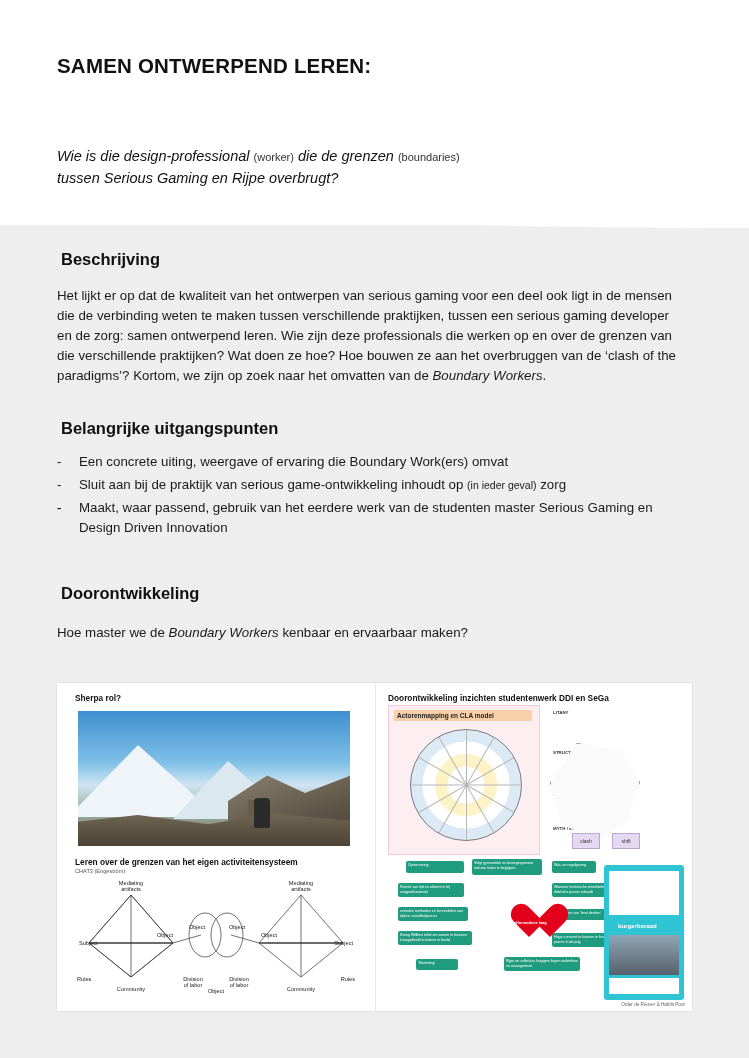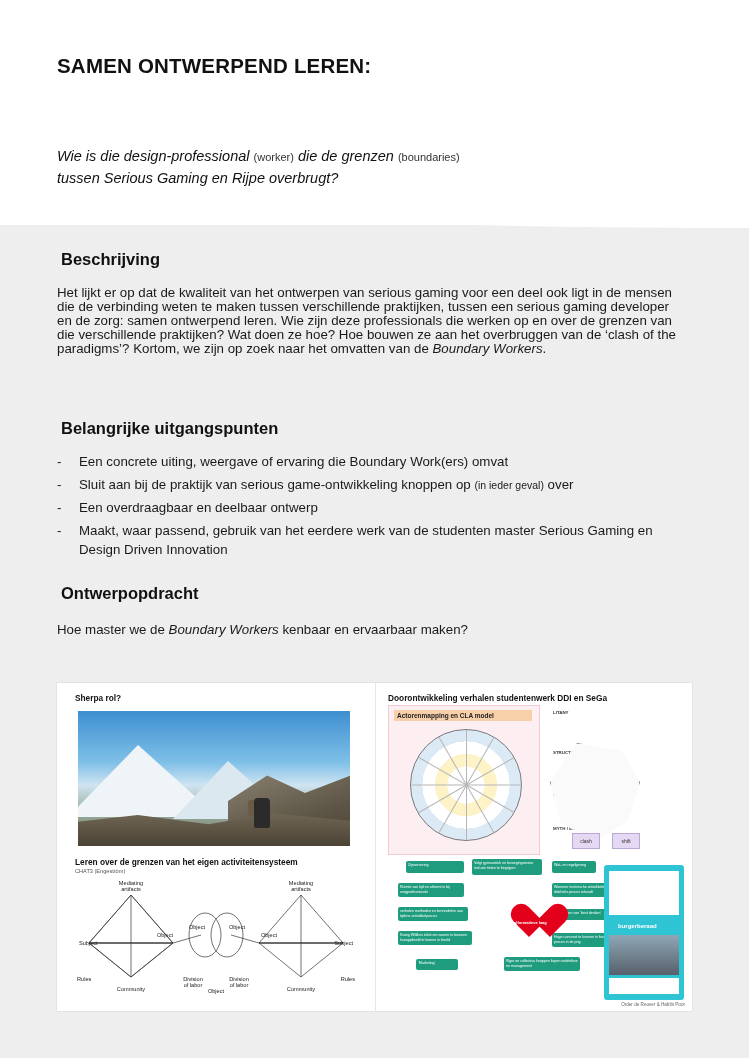--- a/index.html
+++ b/index.html
@@ -109,21 +109,21 @@
   }
   .sec-beschrijving {
     position: absolute;
     left: 57px;
     top: 41px;
     width: 630px;
   }
   .para {
     margin-top: 17px;
     font-size: 13.3px;
-    line-height: 14px;
+    line-height: 20px;
     color: #1a1a1a;
     text-align: left;
   }
   .para .ital { font-style: italic; }
 
   .sec-uitgangspunten {
     position: absolute;
     left: 57px;
     top: 210px;
     width: 640px;
@@ -404,28 +404,28 @@
 
     <div class="sec-beschrijving">
       <h2 class="section-title">Beschrijving</h2>
       <div class="para"><span>Het lijkt er op dat de kwaliteit van het ontwerpen van serious gaming voor een deel ook ligt in de mensen die de verbinding weten te maken tussen verschillende praktijken, tussen een serious gaming developer en de zorg: samen ontwerpend leren. Wie zijn deze professionals die werken op en over de grenzen van die verschillende praktijken? Wat doen ze hoe? Hoe bouwen ze aan het overbruggen van de ‘clash of the paradigms’? Kortom, we zijn op zoek naar het omvatten van de </span><span class="ital">Boundary Workers</span><span>.</span></div>
     </div>
 
     <div class="sec-uitgangspunten">
       <h2 class="section-title">Belangrijke uitgangspunten</h2>
       <ul class="bullets">
         <li><span class="dash">-</span><span>Een concrete uiting, weergave of ervaring die Boundary Work(ers) omvat</span></li>
-        <li><span class="dash">-</span><span>Sluit aan bij de praktijk van serious game-ontwikkeling knoppen op </span><span class="small">(in ieder geval)</span><span> over</span></li>
-        <li><span class="dash">-</span><span>Een overdraagbaar en deelbaar ontwerp</span></li>
+        <li><span class="dash">-</span><span>Sluit aan bij de praktijk van serious game-ontwikkeling inhoudt op </span><span class="small">(in ieder geval)</span><span> zorg</span></li>
+        <li><span class="dash">-</span></li>
         <li><span class="dash">-</span><span>Maakt, waar passend, gebruik van het eerdere werk van de studenten master Serious Gaming en Design Driven Innovation</span></li>
       </ul>
     </div>
 
     <div class="sec-ontwerpopdracht">
-      <h2 class="section-title">Ontwerpopdracht</h2>
+      <h2 class="section-title">Doorontwikkeling</h2>
       <div class="para"><span>Hoe master we de </span><span class="ital">Boundary Workers</span><span> kenbaar en ervaarbaar maken?</span></div>
     </div>
 
     <div class="collage">
 
       <div class="collage-left">
         <div class="cap" style="left:18px; top:10px;">Sherpa rol?</div>
 
         <div class="photo">
           <div class="snowpeak"></div>
@@ -482,21 +482,21 @@
               <text x="124" y="108">Division</text>
               <text x="124" y="114">of labor</text>
               <text x="170" y="108">Division</text>
               <text x="170" y="114">of labor</text>
             </g>
           </svg>
         </div>
       </div>
 
       <div class="collage-right">
-        <div class="cap" style="left:12px; top:10px;">Doorontwikkeling verhalen studentenwerk DDI en SeGa</div>
+        <div class="cap" style="left:12px; top:10px;">Doorontwikkeling inzichten studentenwerk DDI en SeGa</div>
 
         <div class="cla-box"></div>
         <div class="cla-title">Actorenmapping en CLA model</div>
         <div class="cla-circle">
           <div class="spoke" style="transform:rotate(0deg);"></div>
           <div class="spoke" style="transform:rotate(30deg);"></div>
           <div class="spoke" style="transform:rotate(60deg);"></div>
           <div class="spoke" style="transform:rotate(90deg);"></div>
           <div class="spoke" style="transform:rotate(120deg);"></div>
           <div class="spoke" style="transform:rotate(150deg);"></div>

